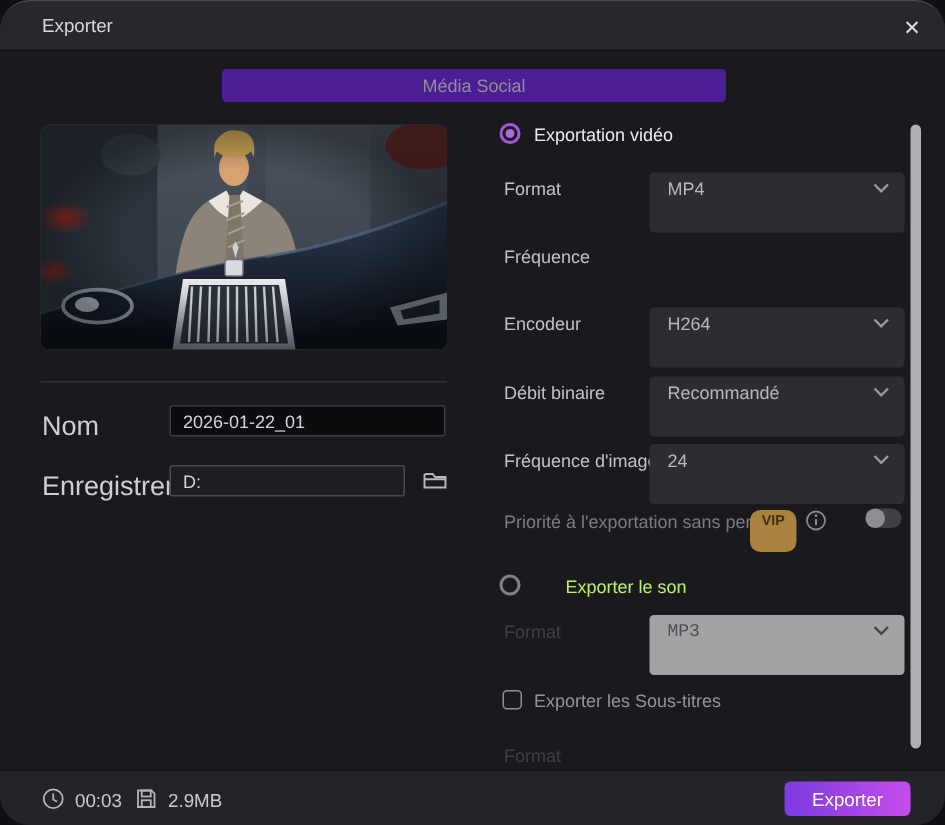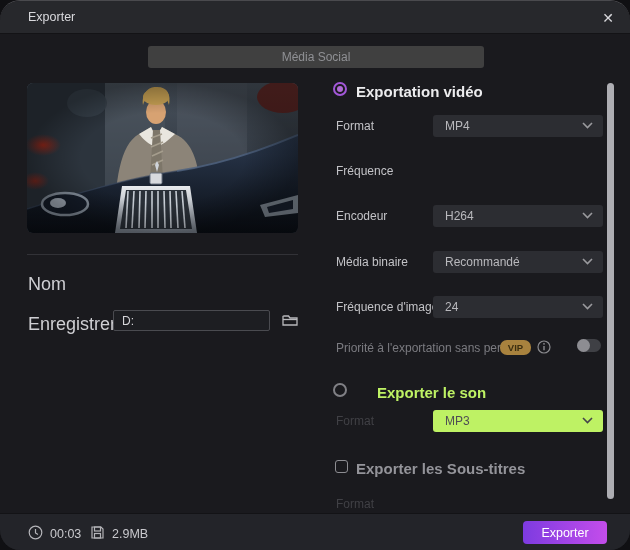--- a/index.html
+++ b/index.html
@@ -28,21 +28,21 @@
   
   .tabbar {
     position:absolute; left:148px; top:45px; width:336px; height:22px;
     display:flex; gap:4px;
   }
   .tab {
     flex:1; height:22px; border-radius:3px;
     font-size:12px; line-height:22px; text-align:center;
   }
   .tab.active { background:#47484d; color:#e6e6e8; }
-  .tab.inactive { background:#404040; color:#8f9094; }
+  .tab.inactive { background:#4c1d95; color:#8f9094; }
   
   .preview {
     position:absolute; left:27px; top:82px; width:271px; height:150px;
     border-radius:6px; overflow:hidden; background:#2a3038;
   }
   .divider {
     position:absolute; left:27px; top:253px; width:271px; height:1px;
     background:#323237;
   }
   .fieldlabel { position:absolute; font-size:18px; color:#cfcfd3; }
@@ -57,32 +57,32 @@
   
   .radio {
     position:absolute; width:14px; height:14px; border-radius:50%;
   }
   .radio.on { border:2px solid #a257d8; }
   .radio.on::after {
     content:""; position:absolute; left:2px; top:2px; width:6px; height:6px;
     border-radius:50%; background:#b06ad6;
   }
   .radio.off { border:2px solid #808085; }
-  .section-title { position:absolute; font-size:15px; font-weight:bold; }
+  .section-title { position:absolute; font-size:12px; font-weight:normal; }
   .rowlabel { position:absolute; font-size:12px; color:#c3c3c7; }
   .dropdown {
-    position:absolute; left:433px; width:170px; height:22px;
+    position:absolute; left:433px; width:170px; height:40px;
     background:#2c2d32; border-radius:3px; cursor:pointer;
     font-size:12px; color:#b9b9bd; line-height:22px; padding-left:12px;
   }
   .dropdown .chev { position:absolute; right:10px; top:7px; }
-  .dropdown.disabled { background:#bef264; color:#4e4e54; }
+  .dropdown.disabled { background:#a3a3a3; color:#4e4e54;font-family:Liberation Mono, monospace; }
   .dim-label { color:#404045 !important; }
   .vip-badge {
-    position:absolute; left:500px; top:339px; width:31px; height:15px;
+    position:absolute; left:500px; top:339px; width:31px; height:28px;
     background:#a8823e; border-radius:7px; color:#3d2f10;
     font-size:9.5px; font-weight:bold; text-align:center; line-height:15px;
   }
   .info-icon { position:absolute; left:537px; top:339px; width:14px; height:14px; }
   .toggle {
     position:absolute; left:577px; top:338px; width:24px; height:13px;
     background:#3f4045; border-radius:7px; cursor:pointer;
   }
   .toggle .knob {
     position:absolute; left:0; top:0; width:13px; height:13px;
@@ -193,20 +193,21 @@
       <ellipse cx="31" cy="120" rx="8" ry="5" fill="#aab4c0"></ellipse>
       <polygon points="233,122 271,112 271,130 238,134" fill="#9aa4b0" opacity="0.85"></polygon>
       <polygon points="240,124 266,117 266,126 242,130" fill="#1a2230"></polygon>
       <rect width="271" height="150" fill="url(#vign)"></rect>
     </svg>
   </div>
 
   <div class="divider"></div>
 
   <div class="fieldlabel" style="left:28px;top:273px;">Nom</div>
+  <input id="name-input" class="textinput" type="text" value="2026-01-22_01" style="">
 
   <div class="fieldlabel" style="left:28px;top:313px;">Enregistrer dans</div>
   <input id="saveto-input" class="textinput" type="text" value="D:" style="">
   <div class="folder-btn">
     <svg width="18" height="18" viewBox="0 0 18 18" fill="none" stroke="#b8b8bc" stroke-width="1.3">
       <path d="M2,5.5 L2,14 L16,14 L16,7 L9,7 L7.5,5 L3,5 Z"></path>
       <line x1="2" y1="8.5" x2="16" y2="8.5"></line>
     </svg>
   </div>
 
@@ -224,21 +225,21 @@
   <div class="rowlabel" style="left:336px;top:163px;">Fréquence</div>
 
   <div class="rowlabel" style="left:336px;top:208px;">Encodeur</div>
   <div class="dropdown" style="top:204px;">
     <span>H264</span>
     <svg class="chev" width="11" height="7" viewBox="0 0 11 7">
         <path d="M1,1 L5.5,5.5 L10,1" stroke="#9a9a9e" stroke-width="1.6" fill="none"></path>
       </svg>
   </div>
 
-  <div class="rowlabel" style="left:336px;top:254px;">Média binaire</div>
+  <div class="rowlabel" style="left:336px;top:254px;">Débit binaire</div>
   <div class="dropdown" style="top:250px;">
     <span>Recommandé</span>
     <svg class="chev" width="11" height="7" viewBox="0 0 11 7">
         <path d="M1,1 L5.5,5.5 L10,1" stroke="#9a9a9e" stroke-width="1.6" fill="none"></path>
       </svg>
   </div>
 
   <div class="rowlabel" style="left:336px;top:299px;">Fréquence d'image</div>
   <div class="dropdown" style="top:295px;">
     <span>24</span>

